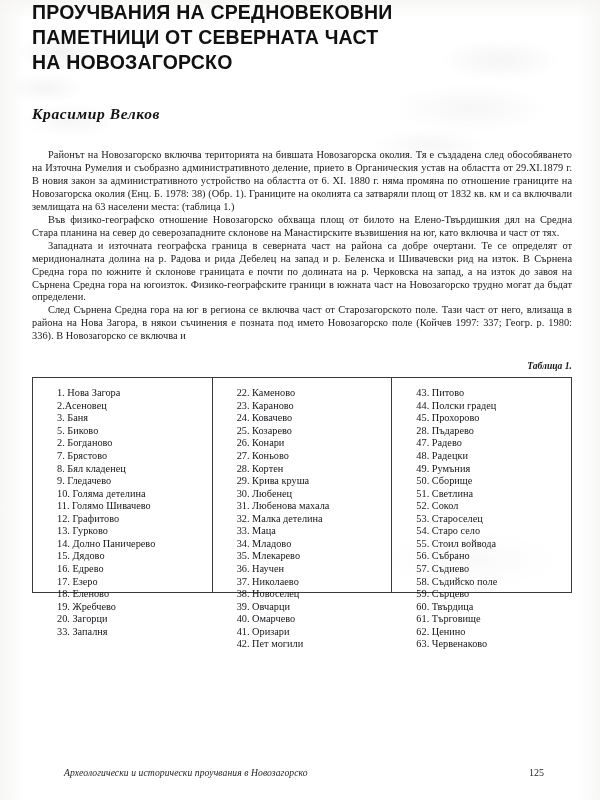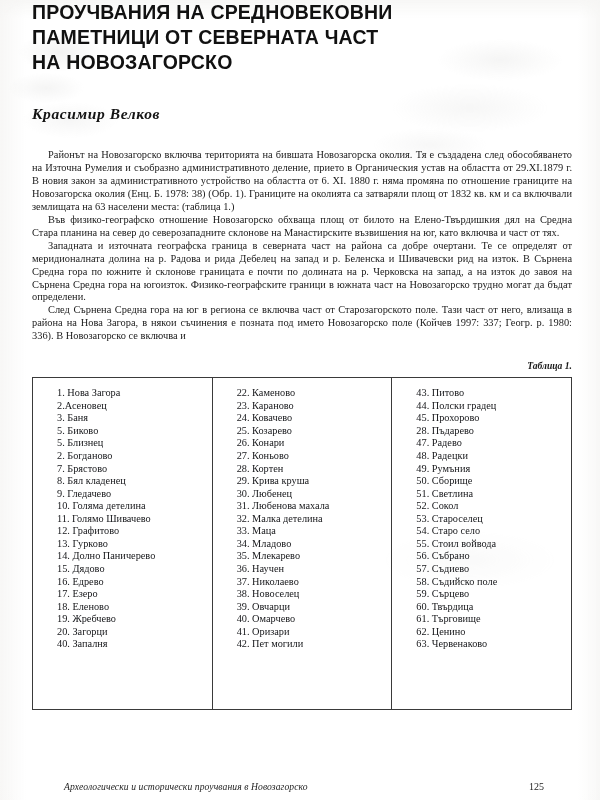--- a/index.html
+++ b/index.html
@@ -96,21 +96,21 @@
     font-style: italic;
     font-weight: 700;
     font-size: 9.6px;
     color: #1a1a1a;
     text-align: right;
   }
 
   
   .settlements {
     border: 1px solid #3a3a3a;
-    height: 333px;
+    height: 216px;
     box-sizing: border-box;
     display: flex;
     background: rgba(255,255,255,.35);
   }
   .col {
     flex: 1 1 0;
     padding: 9px 0 0 24px;
     box-sizing: border-box;
   }
   .col + .col { border-left: 1px solid #3a3a3a; }
@@ -124,21 +124,21 @@
     line-height: 12.55px;
     white-space: nowrap;
     color: #16171a;
   }
 
   
   .footer {
     position: absolute;
     left: 32px;
     right: 28px;
-    bottom: 8px;
+    bottom: 22px;
     display: flex;
     align-items: baseline;
     justify-content: space-between;
   }
   .footer-note {
     font-style: italic;
     font-size: 9.6px;
     letter-spacing: .1px;
     color: #1d1d1d;
   }
@@ -173,37 +173,36 @@
 
     <p class="table-caption">Таблица 1.</p>
 
     <div class="settlements">
       <div class="col">
         <ol>
             <li>1. Нова Загора</li>
             <li>2.Асеновец</li>
             <li>3. Баня</li>
             <li>5. Биково</li>
-            <li>5. Близнец</li>
             <li>2. Богданово</li>
             <li>7. Брястово</li>
             <li>8. Бял кладенец</li>
             <li>9. Гледачево</li>
             <li>10. Голяма детелина</li>
             <li>11. Голямо Шивачево</li>
             <li>12. Графитово</li>
             <li>13. Гурково</li>
             <li>14. Долно Паничерево</li>
             <li>15. Дядово</li>
             <li>16. Едрево</li>
             <li>17. Езеро</li>
             <li>18. Еленово</li>
             <li>19. Жребчево</li>
             <li>20. Загорци</li>
-            <li>40. Запалня</li>
+            <li>33. Запалня</li>
           </ol>
       </div>
       <div class="col">
         <ol>
             <li>22. Каменово</li>
             <li>23. Караново</li>
             <li>24. Ковачево</li>
             <li>25. Козарево</li>
             <li>26. Конари</li>
             <li>27. Коньово</li>

